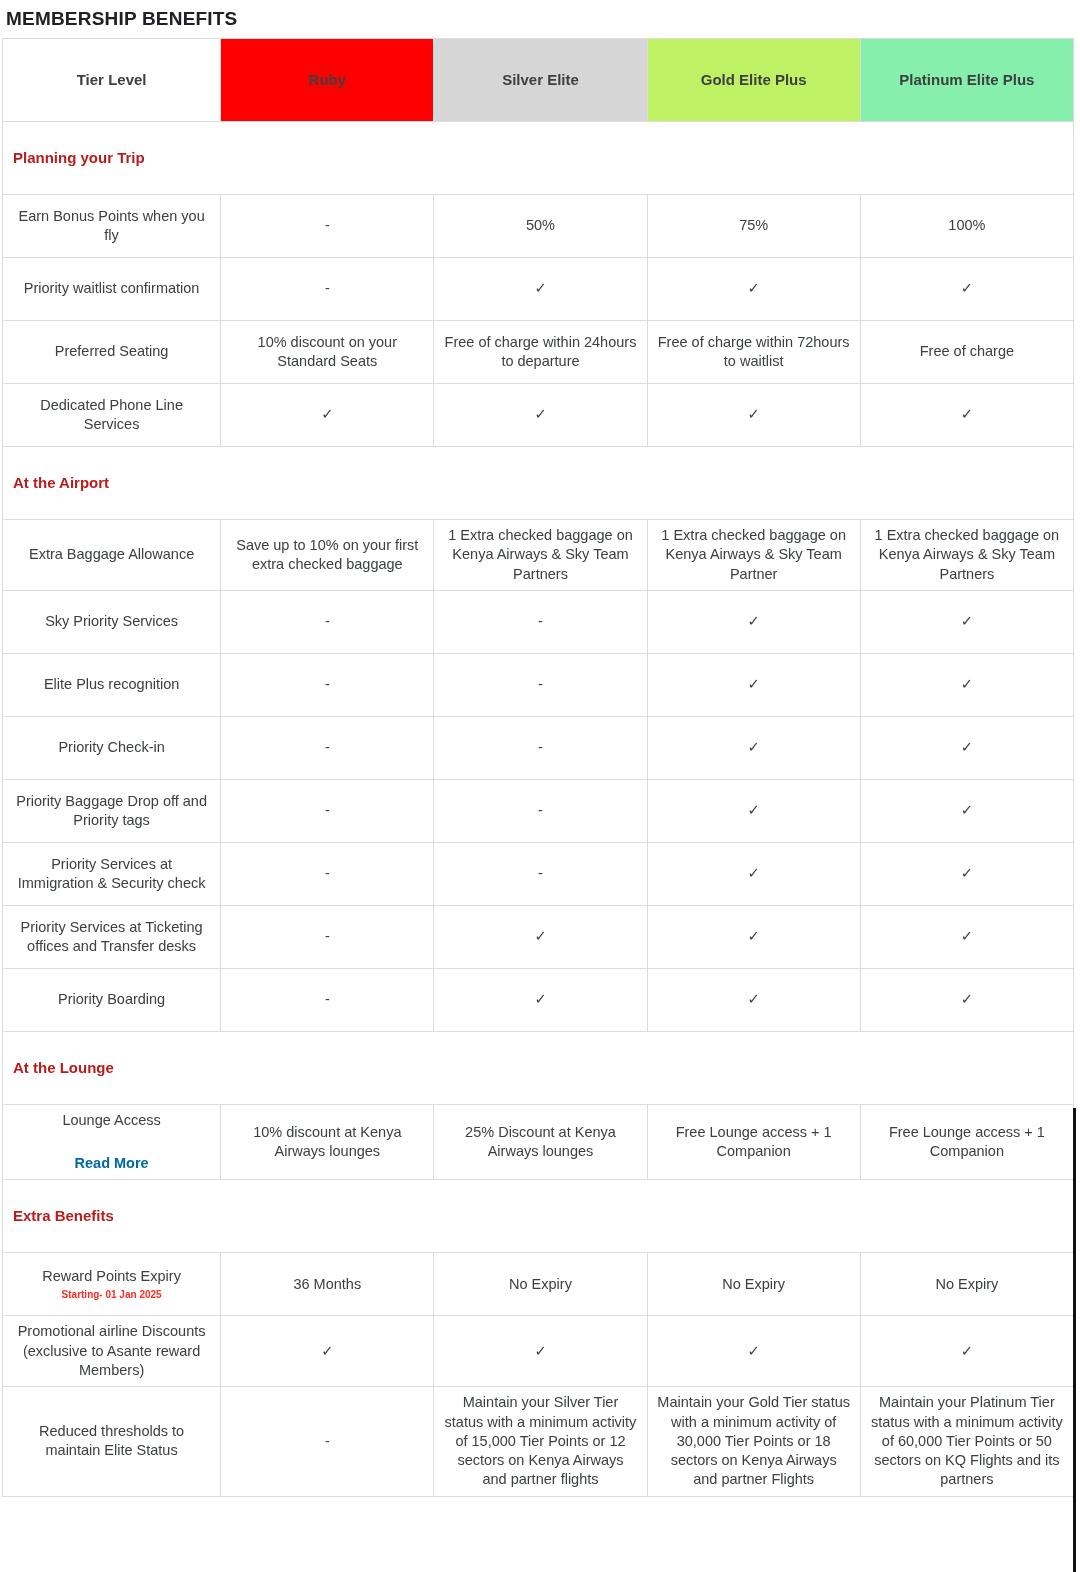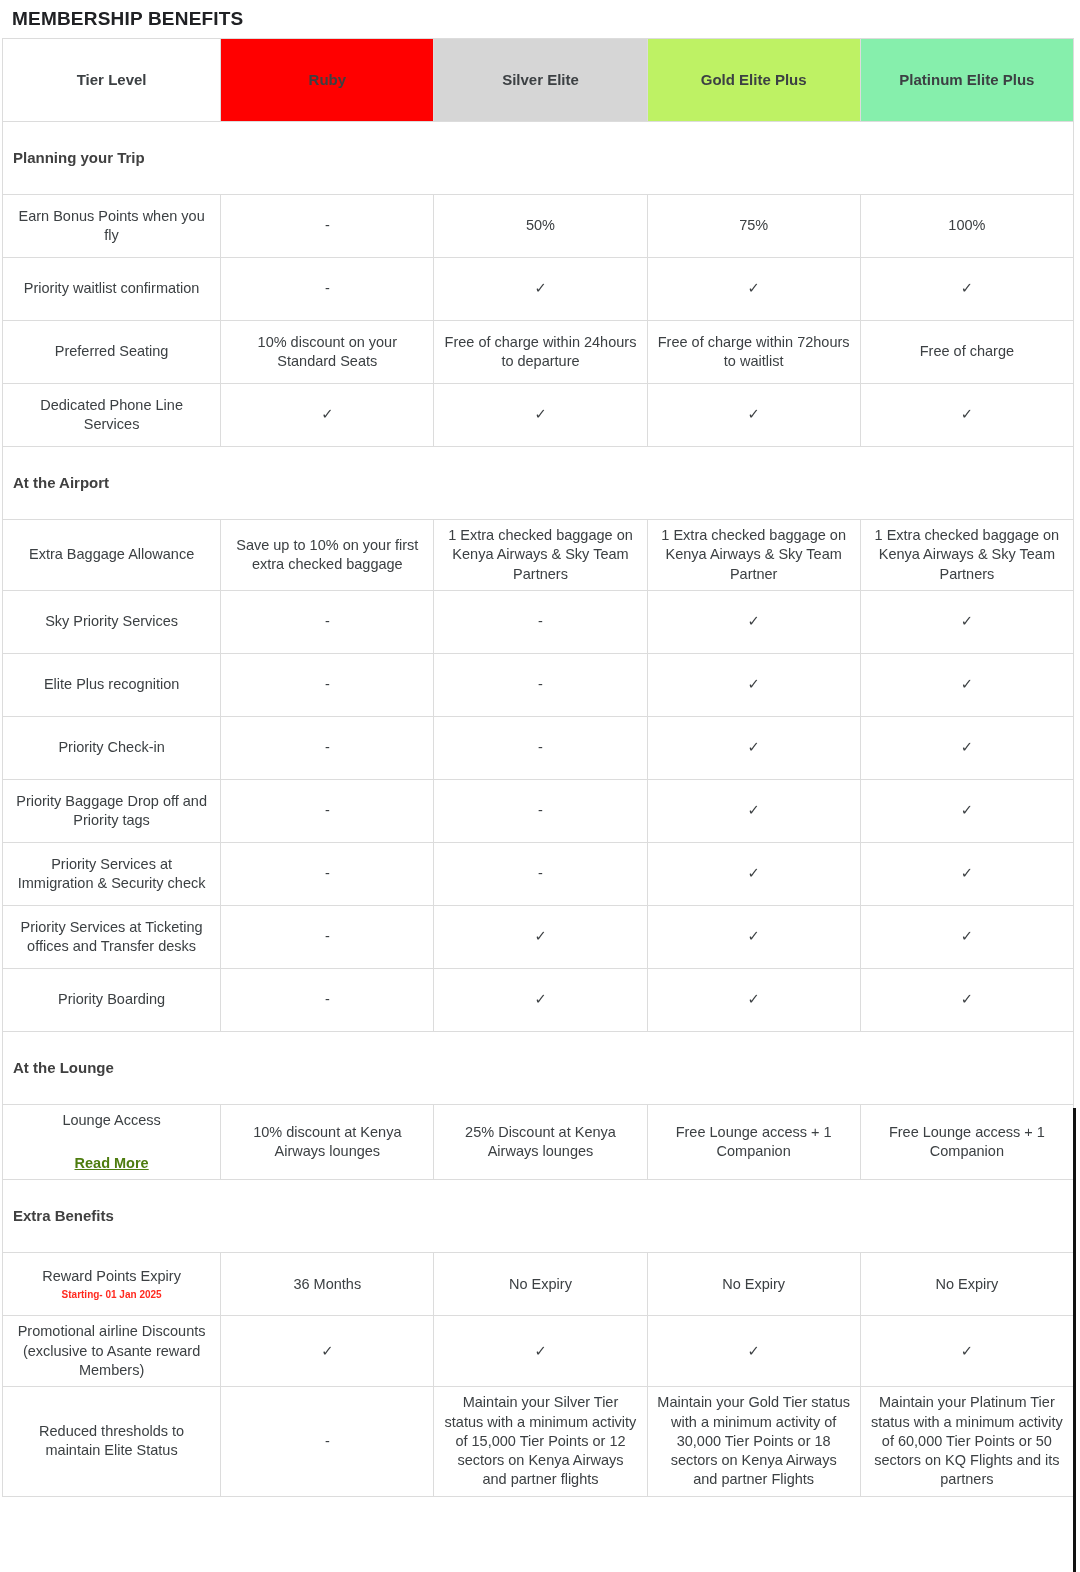--- a/index.html
+++ b/index.html
@@ -13,21 +13,21 @@
     font-family: "Liberation Sans", sans-serif;
     color: #3c4043;
     position: relative;
     overflow: hidden;
   }
   #page-title {
     font-size: 19px;
     font-weight: bold;
     color: #202124;
     letter-spacing: 0.2px;
-    padding: 4px 0 0 12px;
+    padding: 4px 0 0 6px;
     margin: 0;
     height: 34px;
     line-height: 30px;
   }
   .table-wrap {
     width: 1074px;
     margin: 0 0 0 2px;
     position: relative;
   }
   table.benefits {
@@ -59,21 +59,21 @@
   }
   th.h-tierlevel { background: #ffffff; color: #202124; }
   th.h-ruby      { background: #ff0000; color: #ffffff; border-color: #ff0000; }
   th.h-silver    { background: #d6d6d6; color: #ff0000; }
   th.h-gold      { background: #bef264; color: #ff0000; }
   th.h-platinum  { background: #86efac; color: #ffffff; border-color: #575757; }
 
   
   tr.section td {
     text-align: left;
-    color: #404040;
+    color: #b91c1c;
     font-weight: bold;
     font-size: 15px;
     height: 60px;
     padding-left: 10px;
   }
 
   
   tr.brow td { height: 50px; }
   tr.brow td.label { }
   td.mark { font-size: 16px; }
@@ -81,25 +81,24 @@
 
   .sub-note {
     display: block;
     color: #ff2a20;
     font-size: 10px;
     font-weight: bold;
     margin-top: 2px;
   }
   .read-more {
     display: block;
-    color: #4d7c0f;
+    color: #0369a1;
     font-weight: bold;
     margin-top: 24px;
     cursor: pointer;
-    text-decoration: underline;
   }
   .lounge-label-main { display: block; }
 
   
   .edge-line {
     position: absolute;
     right: 0px;
     top: 1070px;
     width: 3px;
     height: 502px;

